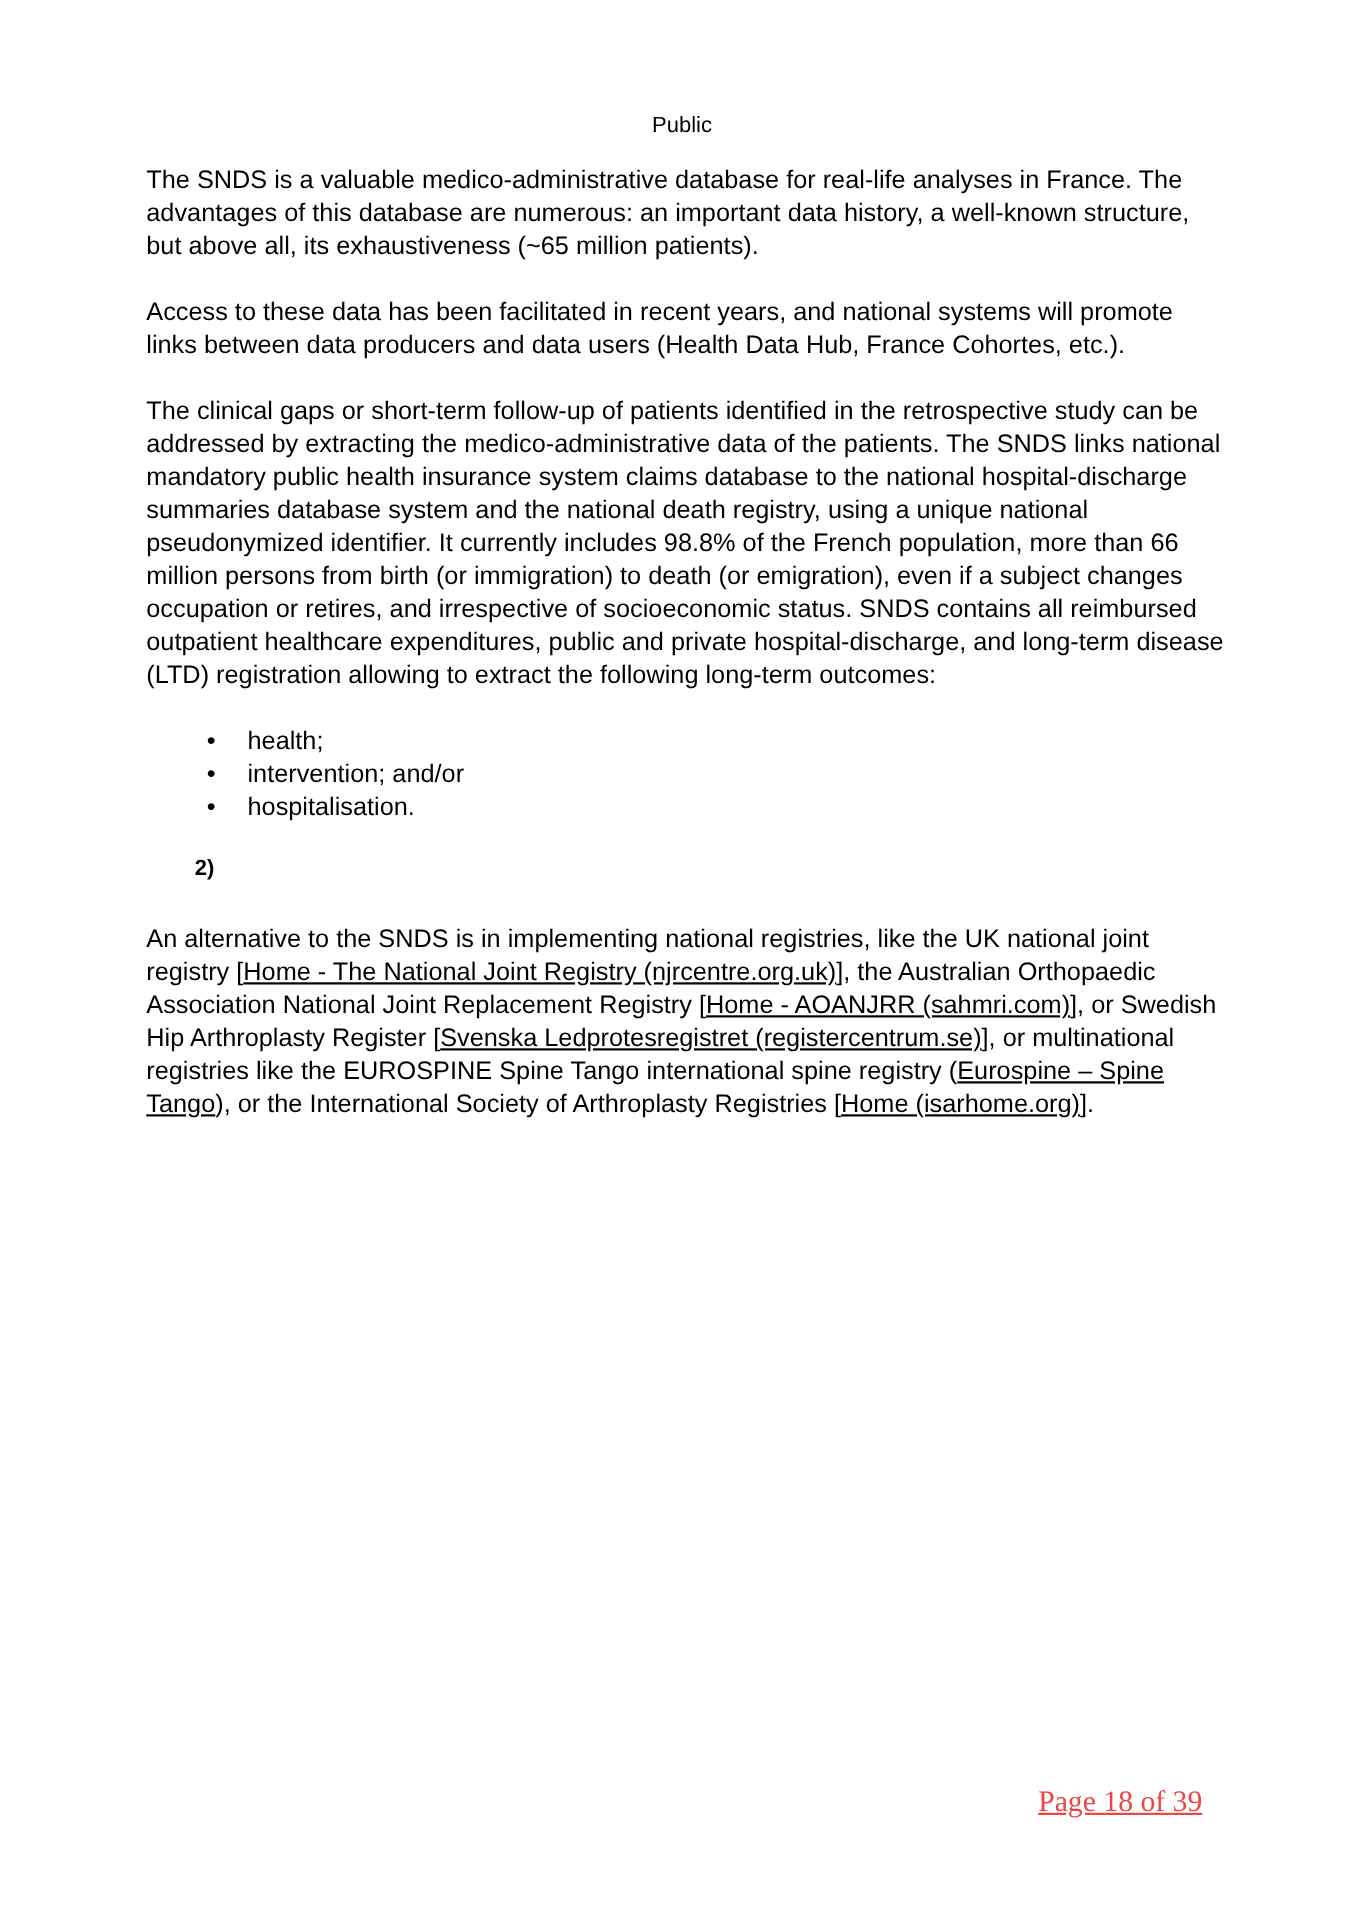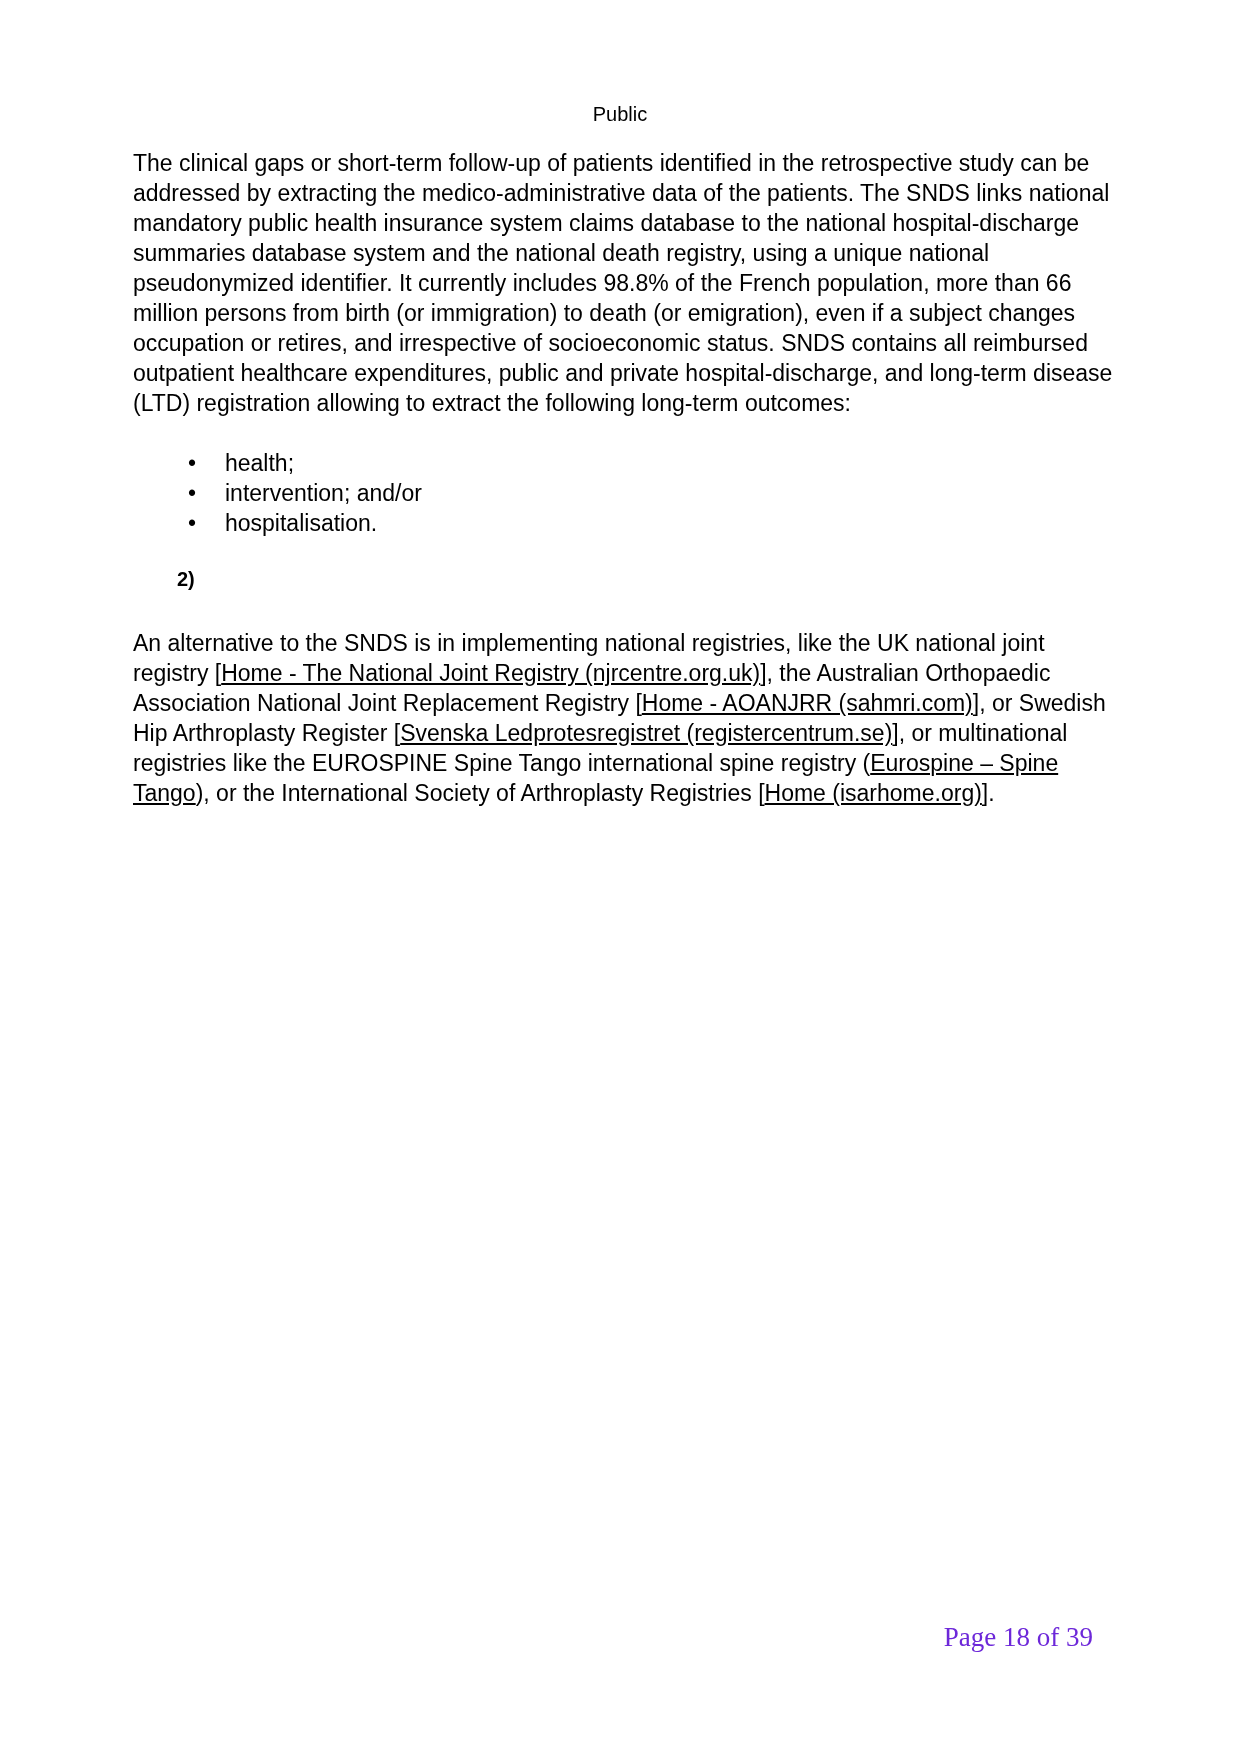--- a/index.html
+++ b/index.html
@@ -79,33 +79,36 @@
     cursor: pointer;
   }
   .page-footer {
     position: absolute;
     top: 1622px;
     left: 133px;
     width: 960px;
     text-align: right;
     font-family: "Liberation Serif", serif;
     font-size: 27px;
-    color: #6d28d9;
+    color: #ef4444;
+    text-decoration: underline;
   }
 </style>
 </head>
 <body>
 
 <div class="page">
 
   <div class="page-header">Public</div>
 
   <div class="content">
 
+    <p>The SNDS is a valuable medico-administrative database for real-life analyses in France. The advantages of this database are numerous: an important data history, a well-known structure, but above all, its exhaustiveness (~65 million patients).</p>
 
+    <p>Access to these data has been facilitated in recent years, and national systems will promote links between data producers and data users (Health Data Hub, France Cohortes, etc.).</p>
 
     <p>The clinical gaps or short-term follow-up of patients identified in the retrospective study can be addressed by extracting the medico-administrative data of the patients. The SNDS links national mandatory public health insurance system claims database to the national hospital-discharge summaries database system and the national death registry, using a unique national pseudonymized identifier. It currently includes 98.8% of the French population, more than 66 million persons from birth (or immigration) to death (or emigration), even if a subject changes occupation or retires, and irrespective of socioeconomic status. SNDS contains all reimbursed outpatient healthcare expenditures, public and private hospital-discharge, and long-term disease (LTD) registration allowing to extract the following long-term outcomes:</p>
 
     <ul class="bullets">
       <li>
         <span class="bullet-glyph">•</span>
         <span>health;</span>
       </li>
       <li>
         <span class="bullet-glyph">•</span>

